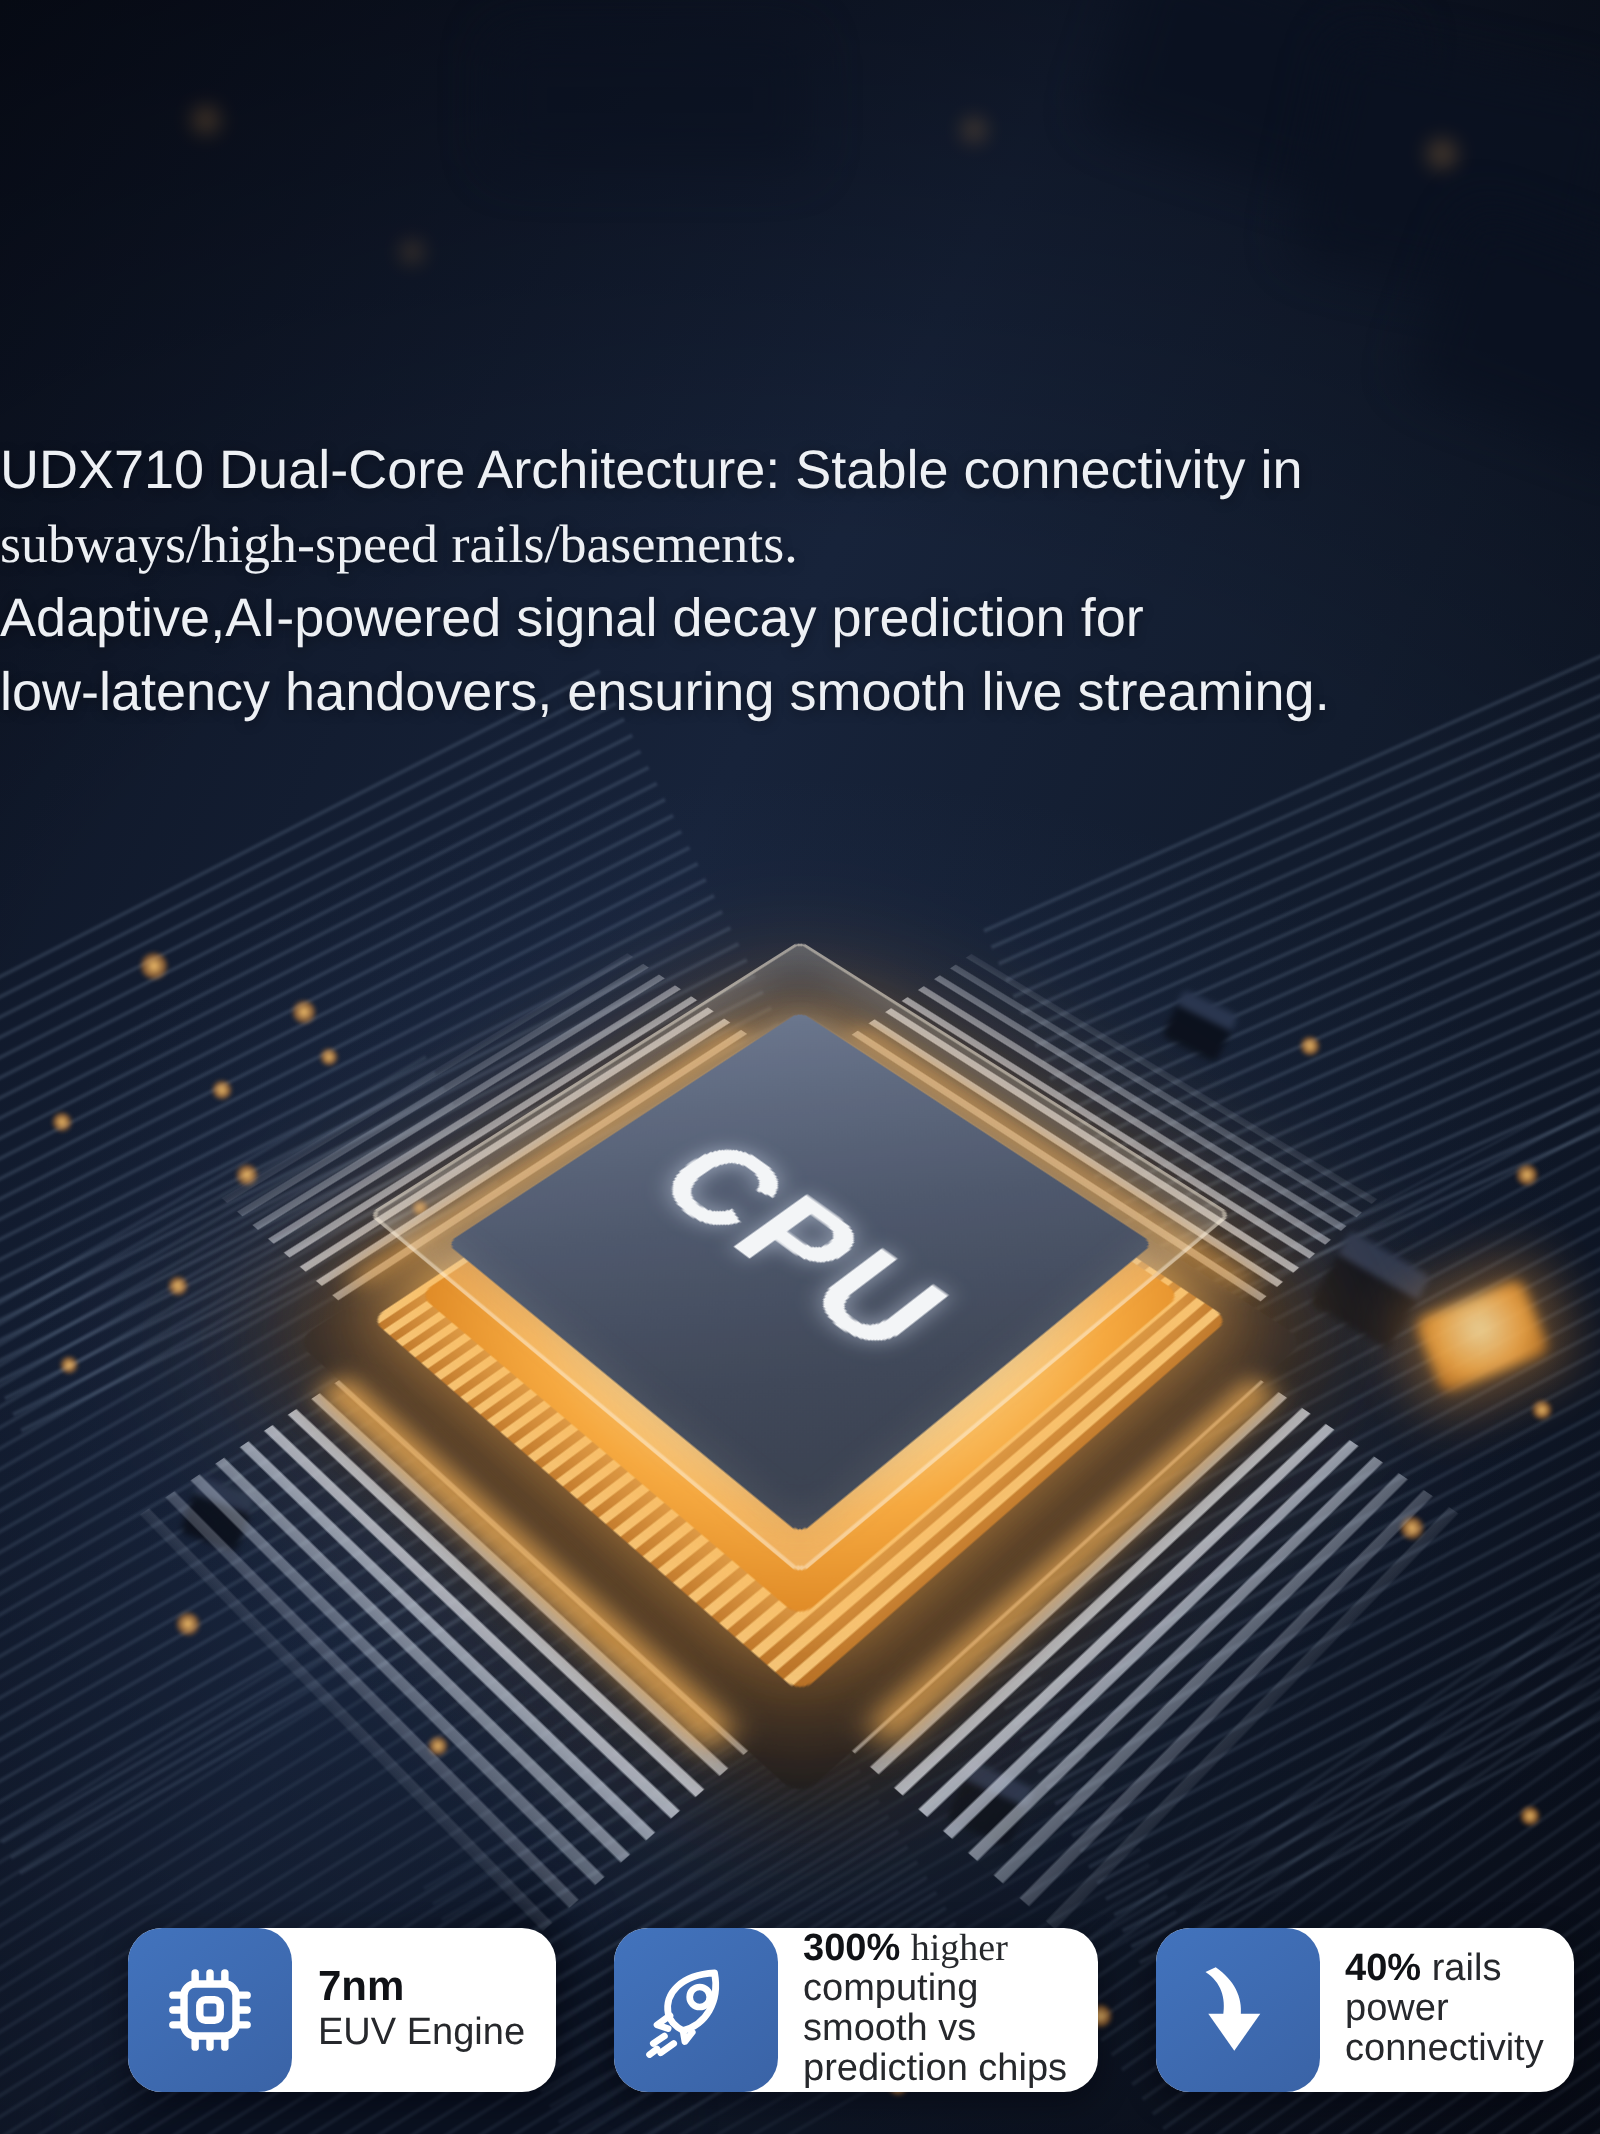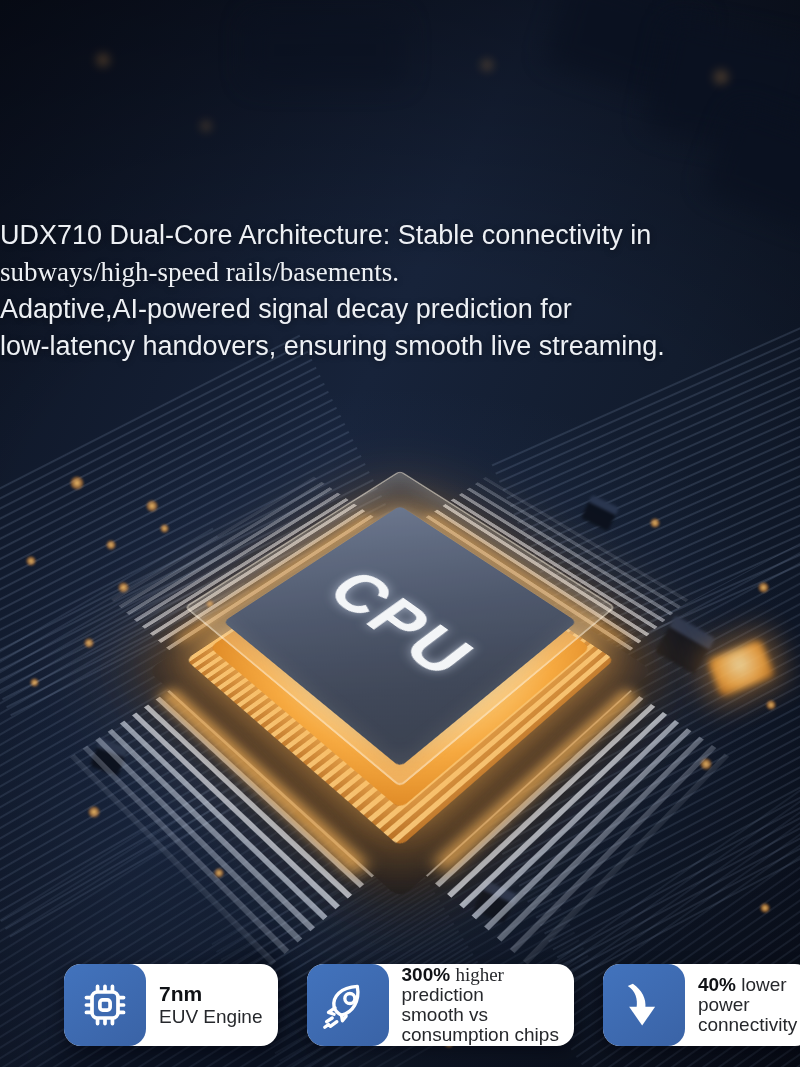--- a/index.html
+++ b/index.html
@@ -179,34 +179,34 @@
         <svg width="52" height="52" viewBox="0 0 56 56" fill="none" stroke="#fff" stroke-width="3.6" stroke-linecap="round" stroke-linejoin="round">
           <path d="M13 30 C11 19 20 9 38 8 C41 24 33 36 21 39 C17 37 14 34 13 30 Z"></path>
           <circle cx="30" cy="21" r="5.4"></circle>
           <path d="M14 31 L7 36 L13 38"></path>
           <path d="M21 39 L22 45 L26 40"></path>
           <path d="M5 46 l6 -4 M9 51 l7 -5 M3 52 l4 -3"></path>
         </svg>
       </span>
       <span class="btext">
         <span class="bline"><span class="val">300%</span> <span style="position:static;font-family:Liberation Serif, serif;">higher</span></span>
-        <span class="bline">prediction</span>
+        <span class="bline">computing</span>
         <span class="bline">smooth vs</span>
-        <span class="bline">consumption chips</span>
+        <span class="bline">prediction chips</span>
       </span>
     </div>
 
     <div class="badge">
       <span class="tile">
         <svg width="52" height="52" viewBox="0 0 56 56">
           <path fill="#fff" d="M16 5 C26 12 30.5 21 29.5 31 L20 31 C21.5 21.5 19 13 10.5 7.5 Z"></path>
           <path fill="#fff" d="M12 30 L40 30 L26 50 Z"></path>
         </svg>
       </span>
       <span class="btext">
-        <span class="bline"><span class="val">40%</span> <span style="position:static;">lower</span></span>
+        <span class="bline"><span class="val">40%</span> <span style="position:static;">rails</span></span>
         <span class="bline">power</span>
         <span class="bline">connectivity</span>
       </span>
     </div>
 
   </div>
 </div>
 
 </body></html>

